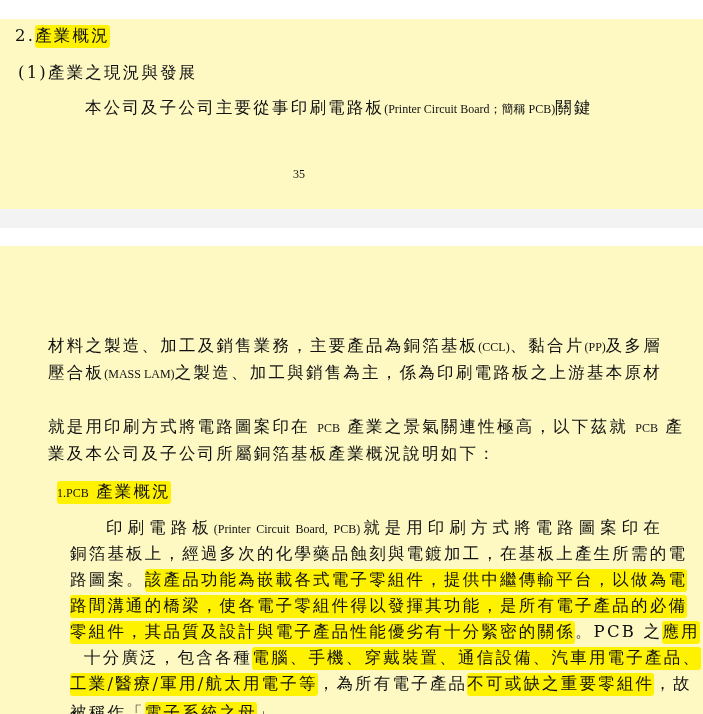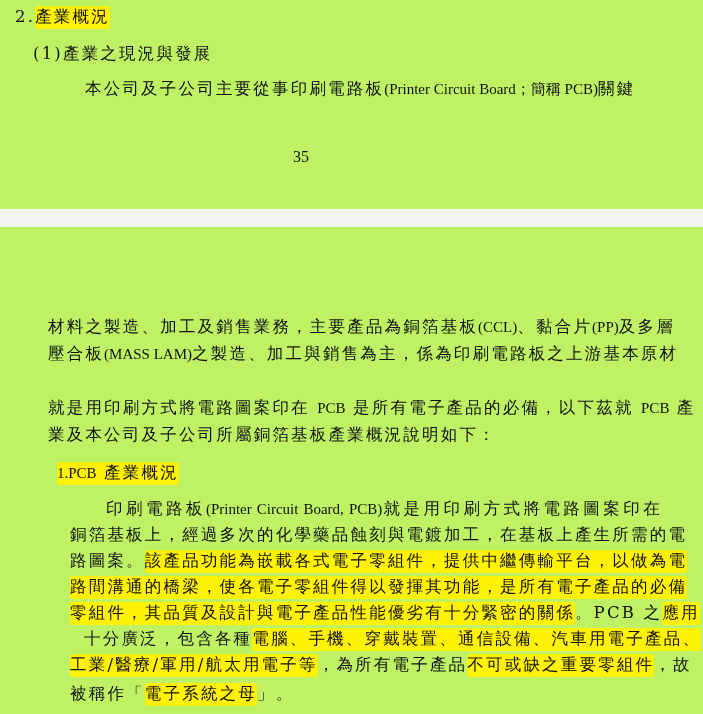--- a/index.html
+++ b/index.html
@@ -12,21 +12,22 @@
     height: 714px;
     position: relative;
     overflow: hidden;
     font-family: "DejaVu Serif", "Liberation Serif", serif;
     color: #111111;
   }
   .page {
     position: absolute;
     left: 0;
     right: 0;
-    background: #bef264;
+    background: #fef9c3;
+    margin-top: 19px;
   }
   .page-top { top: 0; height: 209px; }
   .page-gap {
     position: absolute;
     left: 0; right: 0;
     top: 209px;
     height: 18px;
     background: #f3f3f3;
     border-top: 1px solid #f6f6f6;
   }
@@ -42,28 +43,28 @@
   .hl {
     background: #fff200;
     border-radius: 3px;
     padding: 1px 0 3px 0;
     box-decoration-break: clone;
     -webkit-box-decoration-break: clone;
   }
   .latin {
     font-family: "Liberation Serif", "DejaVu Serif", serif;
     letter-spacing: 0;
-    font-size: 15px;
+    font-size: 12px;
   }
   .pagenum {
     position: absolute;
     left: 293px;
     top: 148px;
     font-family: "Liberation Serif", serif;
-    font-size: 16px;
+    font-size: 12px;
     letter-spacing: 0;
   }
   .just {
     display: block;
     width: 614px;
     text-align: justify;
     text-align-last: justify;
   }
   .just-sub {
     display: block;
@@ -73,21 +74,21 @@
   }
 </style>
 </head>
 <body>
 
 <div class="page page-top">
   <div class="line" style="left:15px; top:6px;">
     <span>2.</span><span class="hl">產業概況</span>
   </div>
 
-  <div class="line" style="left:33px; top:43px;">
+  <div class="line" style="left:18px; top:43px;">
     <span>(1)產業之現況與發展</span>
   </div>
 
   <div class="line" style="left:85px; top:78px;">
     <span>本公司及子公司主要從事印刷電路板</span><span class="latin">(Printer Circuit Board；簡稱 PCB)</span><span>關鍵</span>
   </div>
 
   <div class="pagenum">35</div>
 </div>
 
@@ -95,21 +96,21 @@
 
 <div class="page page-bottom">
 
   <div class="line just" style="left:48px; top:89px;">
     <span>材料之製造、加工及銷售業務，主要產品為銅箔基板</span><span class="latin">(CCL)</span><span>、黏合片</span><span class="latin">(PP)</span><span>及多層</span>
   </div>
   <div class="line just" style="left:48px; top:116px;">
     <span>壓合板</span><span class="latin">(MASS LAM)</span><span>之製造、加工與銷售為主，係為印刷電路板之上游基本原材</span>
   </div>
   <div class="line just" style="left:48px; top:170px;">
-    <span>就是用印刷方式將電路圖案印在</span> <span class="latin">PCB</span> <span>是所有電子產品的必備，以下茲就</span> <span class="latin">PCB</span> <span>產</span>
+    <span>就是用印刷方式將電路圖案印在</span> <span class="latin">PCB</span> <span>產業之景氣關連性極高，以下茲就</span> <span class="latin">PCB</span> <span>產</span>
   </div>
   <div class="line" style="left:48px; top:197px;">
     <span>業及本公司及子公司所屬銅箔基板產業概況說明如下：</span>
   </div>
 
   <div class="line" style="left:57px; top:235px;">
     <span class="hl"><span class="latin">1.</span><span class="latin">PCB</span> <span>產業概況</span></span>
   </div>
 
   <div class="line just-sub" style="left:106px; top:271px; width:556px;">

